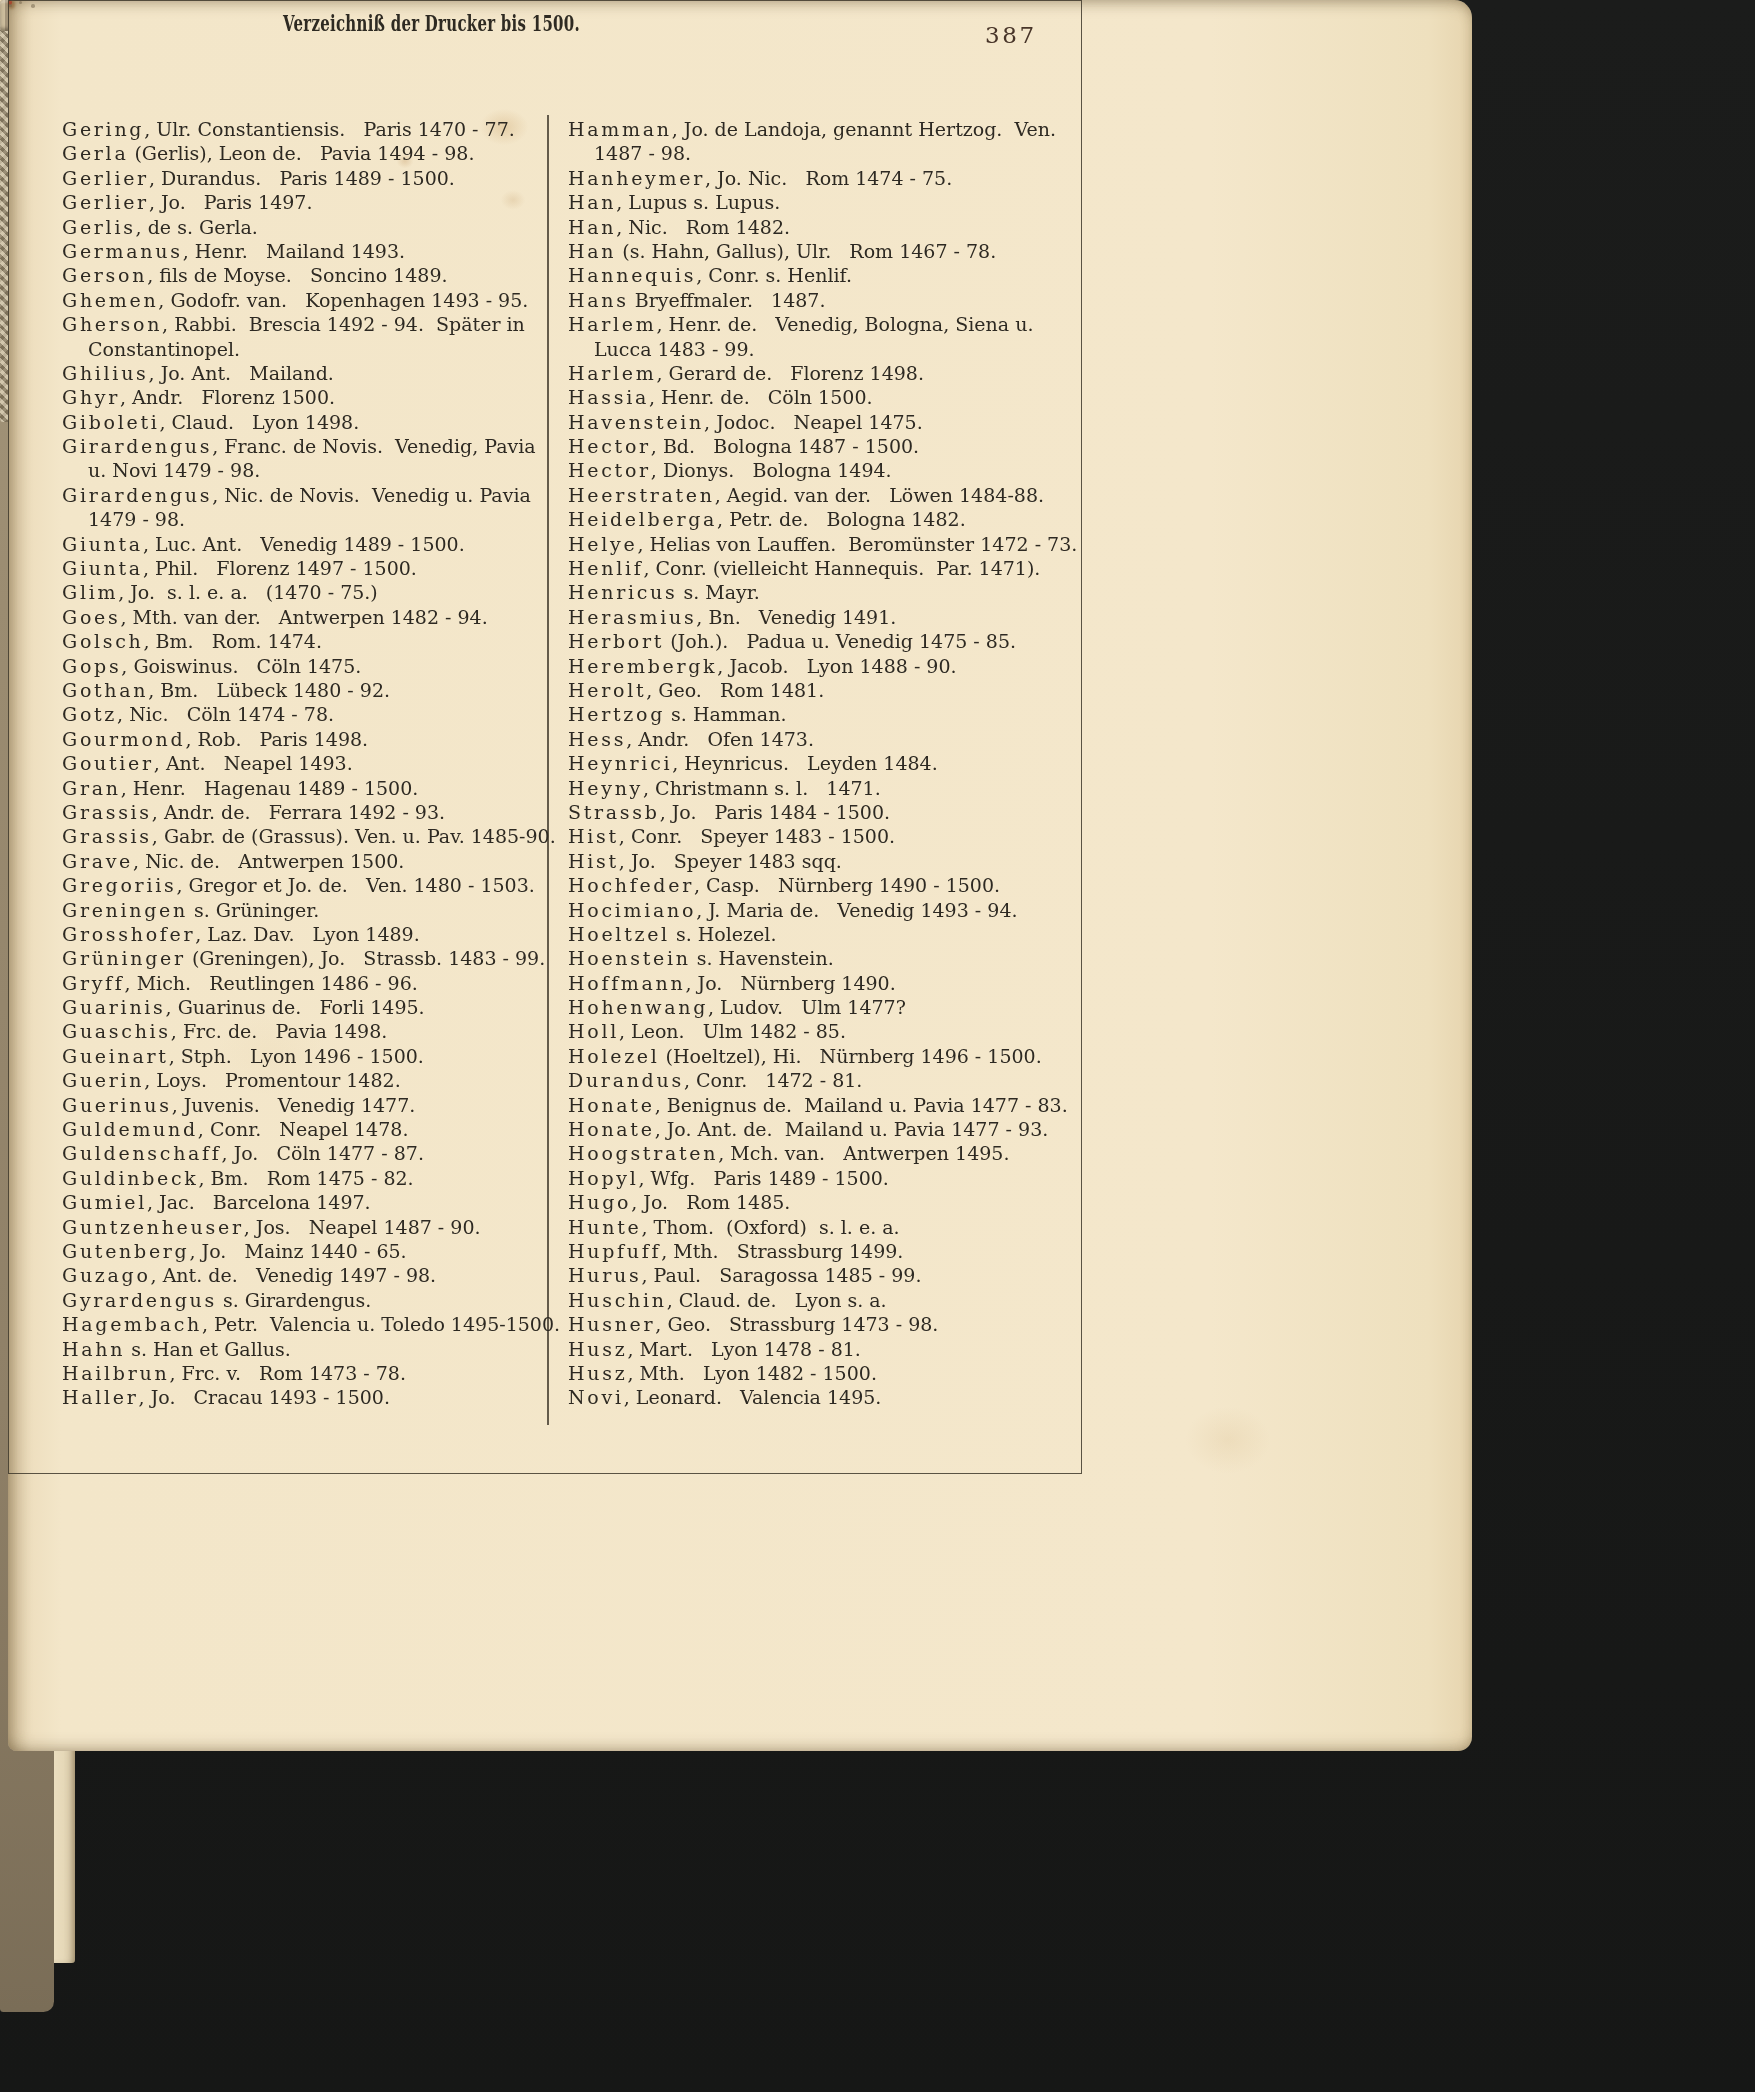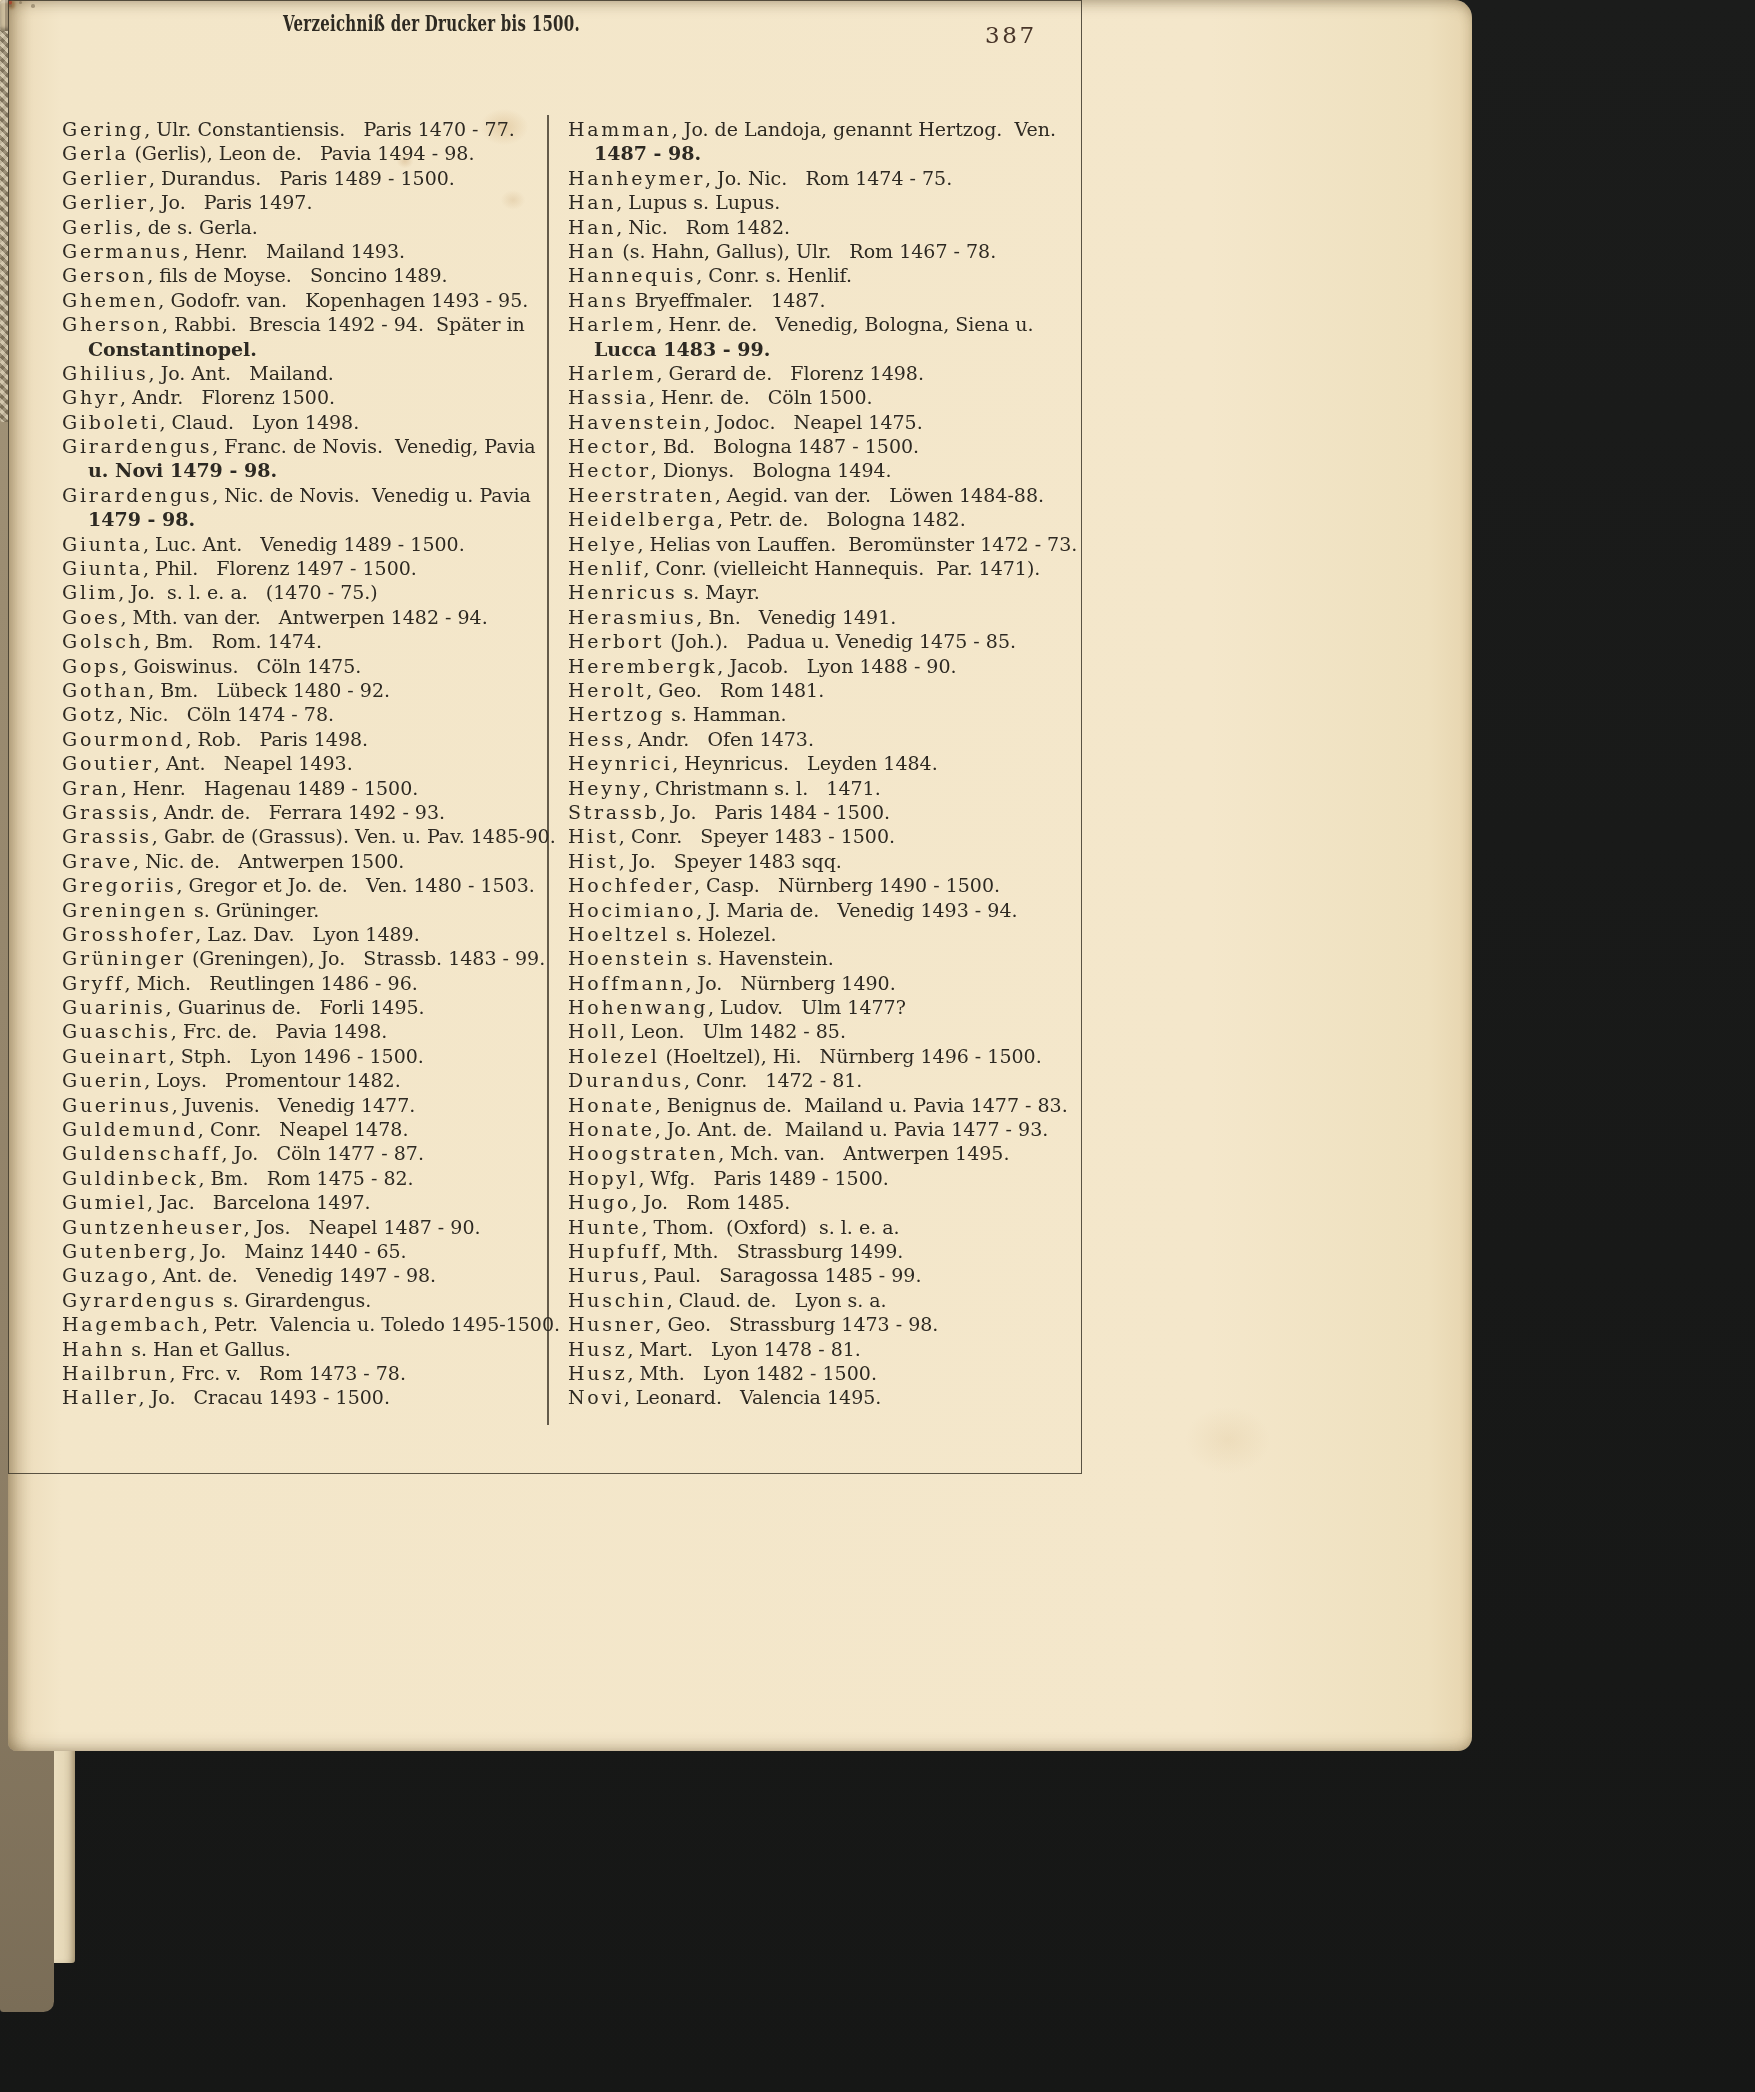--- a/index.html
+++ b/index.html
@@ -68,21 +68,21 @@
   .header-title{left:274px;top:8.8px;
     font-size:22px;font-weight:bold;color:#2e2a22;white-space:nowrap;
     transform:scaleX(.68);transform-origin:left top;letter-spacing:0.4px;}
   .page-number{left:976px;top:21px;font-size:23px;color:#483529;letter-spacing:2.6px;}
   .divider{left:538px;top:114px;width:1.8px;height:1310px;background:rgba(64,56,42,.8);}
 
   .col{top:116px;font-size:19px;line-height:24.4px;color:#2d2922;}
   .col-left{left:53px;width:485px;}
   .col-right{left:559px;width:507px;}
   .line{white-space:pre;height:24.4px;}
-  .line.wrap{padding-left:26px;font-weight:bold;}
+  .line.wrap{padding-left:26px;}
   .nm{letter-spacing:2.7px;}
 
   
   .smudge{left:854;top:1843;width:30px;height:8.8px;}
   .smudge i{position:absolute;width:3.5px;height:3.5px;border-radius:50%;
     background:rgba(120,105,80,.55);filter:blur(0.4px);}
   .smudge i:nth-child(1){left:0;top:3.5px;}
   .smudge i:nth-child(2){left:10.5px;top:0.9px;}
   .smudge i:nth-child(3){left:23px;top:4.4px;}
   .red-speck{left:550;top:1928;width:4.4px;height:5.3px;border-radius:50%;

